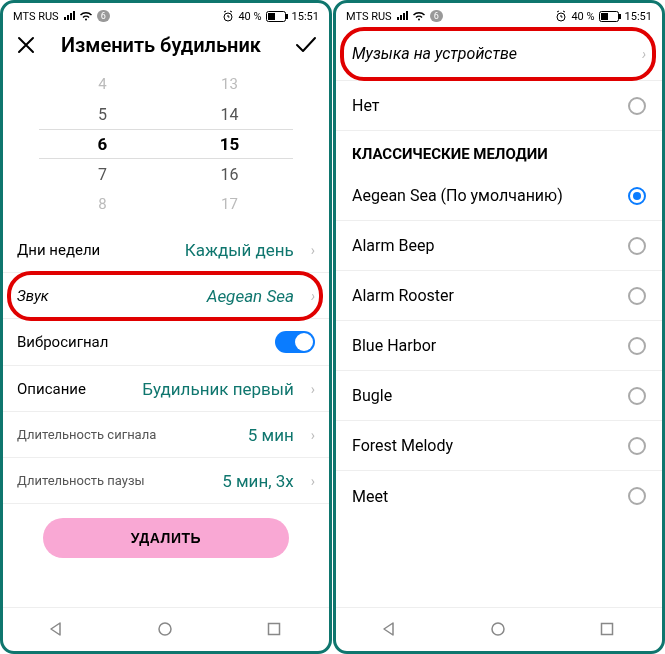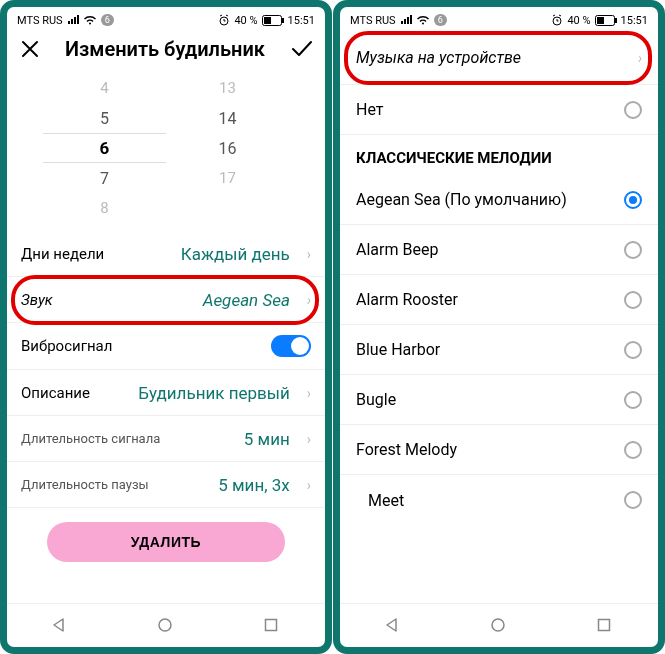--- a/index.html
+++ b/index.html
@@ -11,21 +11,21 @@
     overflow: hidden;
   }
   .screens {
     display: flex;
     width: 665px;
     height: 654px;
   }
   .phone {
     width: 332px;
     height: 654px;
-    border: 7px solid #0f766e;
+    border: 3px solid #0f766e;
     border-radius: 14px;
     background: #fff;
     display: flex;
     flex-direction: column;
     overflow: hidden;
     position: relative;
   }
   .phone + .phone { margin-left: 1px; }
 
   
@@ -269,20 +269,21 @@
       <div class="tp-col">
         <div class="tp-row">4</div>
         <div class="tp-row near">5</div>
         <div class="tp-row sel">6</div>
         <div class="tp-row near">7</div>
         <div class="tp-row">8</div>
       </div>
       <div class="tp-col">
         <div class="tp-row">13</div>
         <div class="tp-row near">14</div>
+        <div class="tp-row sel">15</div>
         <div class="tp-row near">16</div>
         <div class="tp-row">17</div>
       </div>
     </div>
 
     <div class="row">
       <span class="label">Дни недели</span>
       <span class="value">Каждый день</span>
       <span class="chev">›</span>
     </div>
@@ -410,21 +411,21 @@
       <span class="radio"></span>
     </div>
     <div class="list-row">
       <span class="lbl">Bugle</span>
       <span class="radio"></span>
     </div>
     <div class="list-row">
       <span class="lbl">Forest Melody</span>
       <span class="radio"></span>
     </div>
-    <div class="list-row" style="border-bottom:none;margin-left:12px;">
+    <div class="list-row" style="border-bottom:none;">
       <span class="lbl">Meet</span>
       <span class="radio"></span>
     </div>
 
     <div class="nav-bar">
       <span class="nav-icon">
         <svg width="16" height="16" viewBox="0 0 16 16">
             <path d="M12 2v12L3 8z" fill="none" stroke="#888" stroke-width="1.5" stroke-linejoin="round"></path>
           </svg>
       </span>

